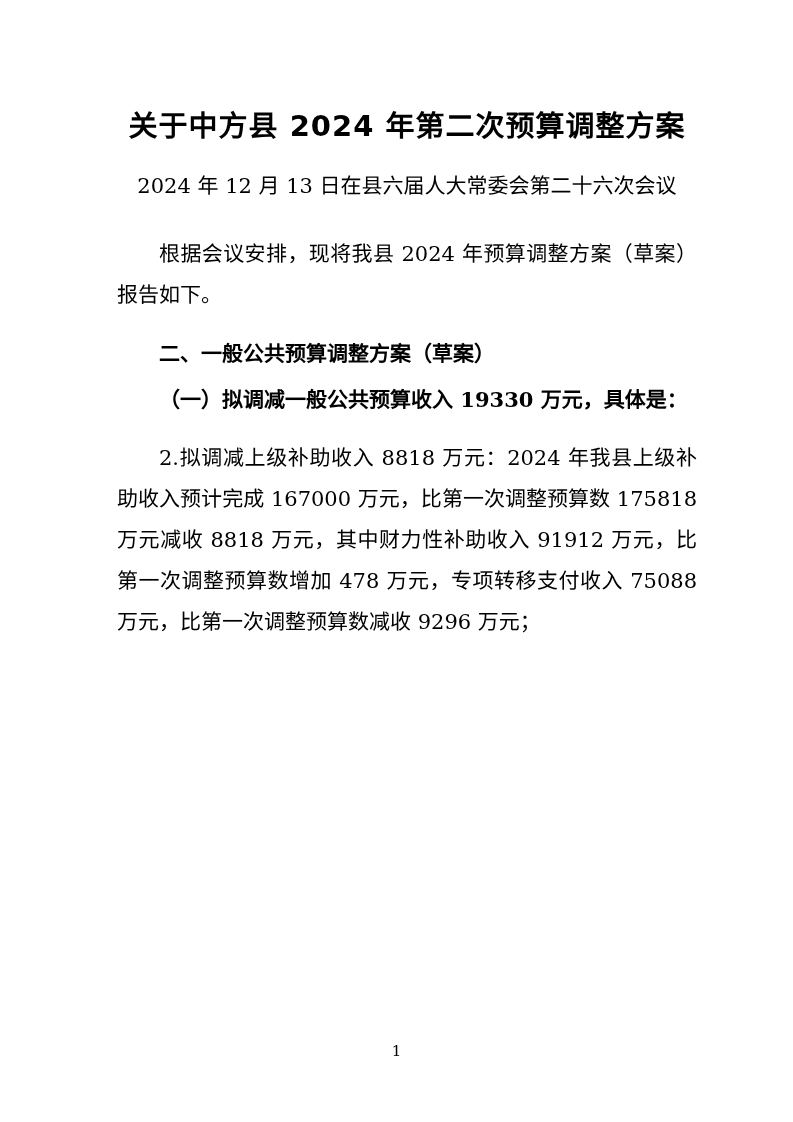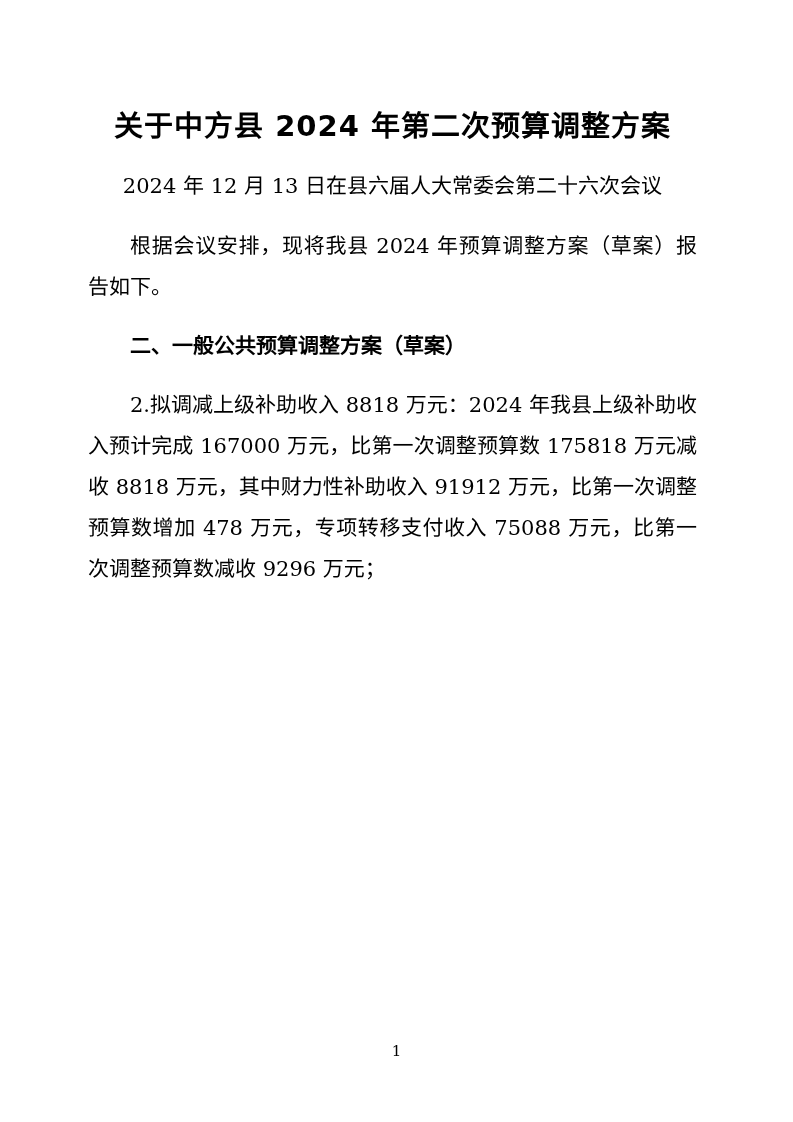--- a/index.html
+++ b/index.html
@@ -8,38 +8,38 @@
     background: #ffffff;
   }
   .page {
     position: relative;
     width: 793px;
     height: 1122px;
     margin: 0 auto;
     background: #ffffff;
     color: #000000;
     box-sizing: border-box;
-    padding: 100px 96px 0 88px;
+    padding: 100px 96px 0 117px;
     font-family: "DejaVu Serif", "Liberation Serif", serif;
     overflow: hidden;
   }
   .doc-title {
     margin: 0 0 14px 0;
     font-family: "DejaVu Sans", "Liberation Sans", sans-serif;
     font-weight: 700;
     font-size: 29px;
     line-height: 52px;
     text-align: center;
     letter-spacing: 1px;
   }
   .title-line {
     display: block;
   }
   .meeting-line {
-    margin: 0 0 20px 0;
+    margin: 0 0 28px 0;
     font-size: 21px;
     line-height: 40px;
     text-align: center;
   }
   .body-para {
     margin: 18px 0;
     font-size: 21px;
     line-height: 41px;
     text-align: justify;
     text-indent: 2em;
@@ -82,19 +82,20 @@
   </h1>
 
   <p class="meeting-line">2024 年 12 月 13 日在县六届人大常委会第二十六次会议</p>
 
   <p class="body-para">根据会议安排，现将我县 2024 年预算调整方案（草案）报告如下。</p>
 
 
 
   <h2 class="section-heading">二、一般公共预算调整方案（草案）</h2>
 
+  <p class="sub-heading">（一）拟调减一般公共预算收入 19330 万元，具体是：</p>
 
 
   <p class="body-para">2.拟调减上级补助收入 8818 万元：2024 年我县上级补助收入预计完成 167000 万元，比第一次调整预算数 175818 万元减收 8818 万元，其中财力性补助收入 91912 万元，比第一次调整预算数增加 478 万元，专项转移支付收入 75088 万元，比第一次调整预算数减收 9296 万元；</p>
 
   <div class="page-number">1</div>
 
 </div>
 
 </body></html>

